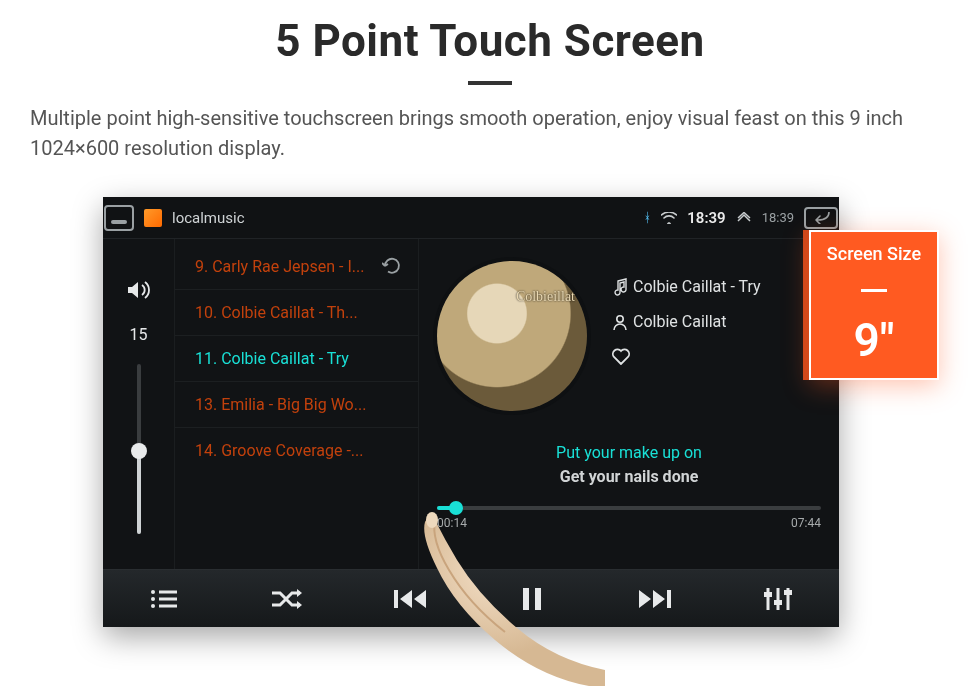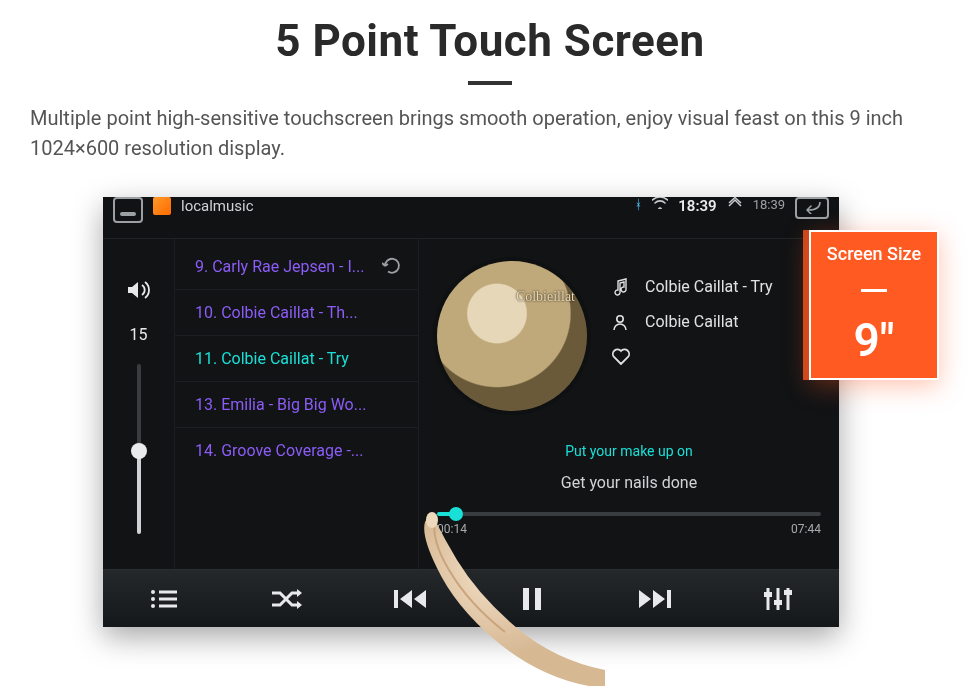--- a/index.html
+++ b/index.html
@@ -39,21 +39,22 @@
     width: 736px;
     height: 430px;
     background: #111315;
     border-radius: 6px;
     box-shadow: 0 10px 30px rgba(0,0,0,0.35);
     color: #cfd3d5;
   }
   .statusbar {
     height: 42px;
     display: flex;
-    padding: 0 10px;
+    align-items: center;
+    padding: 0 1px;
     gap: 10px;
     background: #101214;
     border-bottom: 1px solid #202326;
     font-size: 15px;
   }
   .home-btn {
     width: 30px; height: 26px; border: 2px solid #9aa0a3; border-radius: 4px;
     position: relative;
   }
   .home-btn::after { content:""; position:absolute; left:5px; right:5px; bottom:5px; height:4px; background:#9aa0a3; border-radius:2px; }
@@ -89,21 +90,21 @@
   .playlist {
     width: 244px;
     border-right: 1px solid #1b1e20;
     padding: 4px 0;
   }
   .track {
     display:flex; align-items:center; justify-content:space-between;
     padding: 13px 16px 13px 20px;
     border-bottom: 1px solid #1c1f21;
     font-size: 16px;
-    color:#8b5cf6;
+    color:#c2410c;
   }
   .track.active { color:#19e0d6; }
   .loop-icon { color:#9aa0a3; font-size: 18px; }
   .now {
     flex: 1;
     padding: 12px 18px 0 18px;
     position: relative;
   }
   .now-top { display:flex; gap: 24px; }
   .cover {
@@ -112,24 +113,24 @@
     box-shadow: 0 0 0 4px #0e1012;
     position: relative;
     flex-shrink: 0;
     margin-top: 10px;
   }
   .cover::after{
     content:"Colbie\aCaillat"; white-space:pre; position:absolute; right:12px; top:28px;
     font-family: cursive; font-size:14px; line-height:1.1; color:#ead9b3; text-shadow:0 0 2px #000;
   }
   .meta { padding-top: 18px; }
-  .meta-row { display:flex; align-items:center; gap:16px; padding: 8px 0; color:#dfe2e3; font-size:16px;}
+  .meta-row { display:flex; align-items:center; gap:4px; padding: 8px 0; color:#dfe2e3; font-size:16px;}
   .lyrics { margin-top: 32px; text-align:center; }
-  .lyric-active { color:#19e0d6; font-size:14px; margin-bottom: 14px;}
-  .lyric-next { color:#d1d4d5; font-size:16px;}
+  .lyric-active { color:#19e0d6; font-size:16px; margin-bottom: 5px;}
+  .lyric-next { color:#d1d4d5; font-size:16px;font-weight:bold;}
   .progress { margin-top: 20px; }
   .bar { height:4px; background:#3a3d3f; border-radius:2px; position:relative;}
   .bar-fill{ position:absolute; left:0; top:0; bottom:0; width:4%; background:#19e0d6; border-radius:2px;}
   .bar-thumb{ position:absolute; left:3%; top:-5px; width:14px; height:14px; border-radius:50%; background:#19e0d6;}
   .times{ display:flex; justify-content:space-between; margin-top:6px; font-size:12px; color:#a7abac;}
   .controls{
     height: 58px; display:flex; align-items:center; justify-content:space-around;
     background: linear-gradient(#24282b,#15181a);
     border-top:1px solid #2a2e31;
   }

